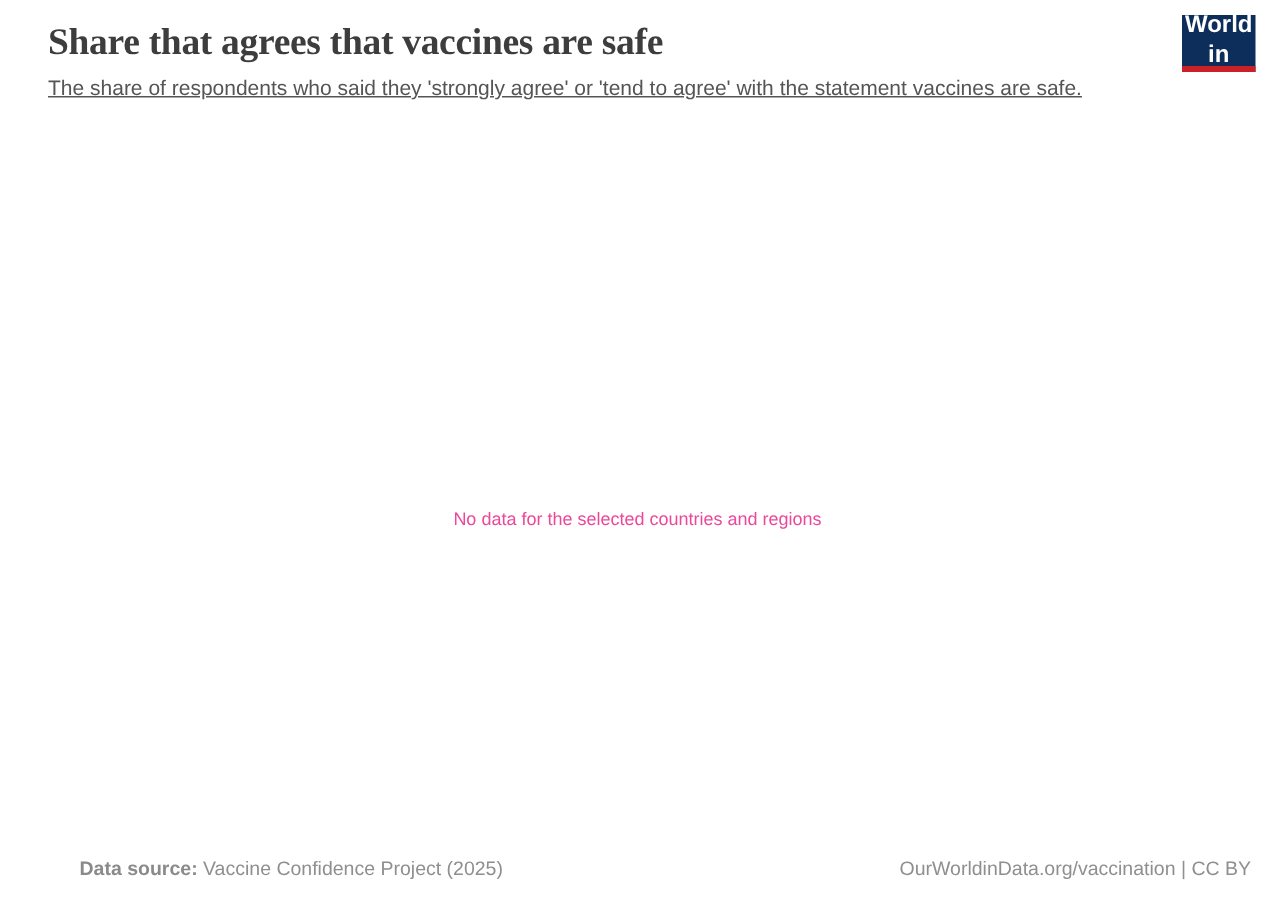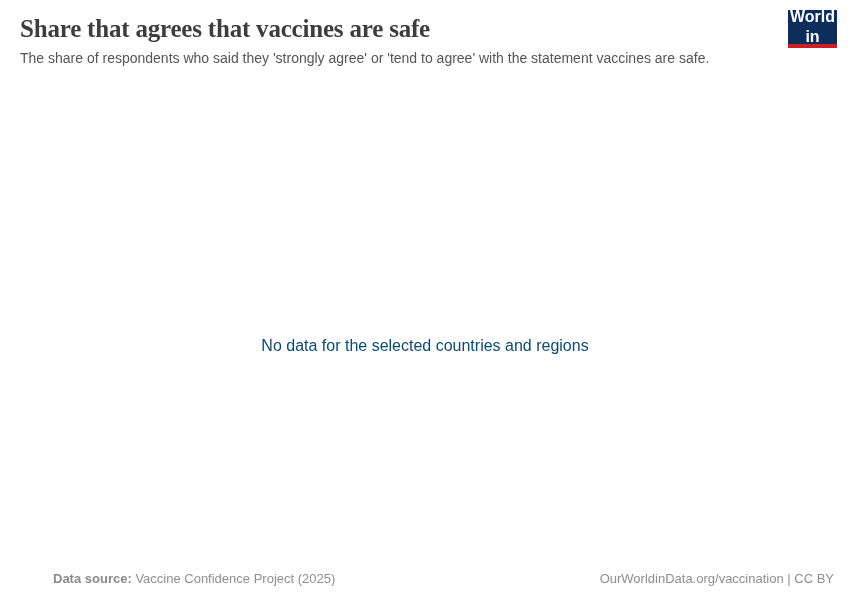--- a/index.html
+++ b/index.html
@@ -13,41 +13,42 @@
     width: 850px;
     height: 600px;
     background: #ffffff;
     overflow: hidden;
   }
 
   
   .header {
     position: absolute;
     top: 0;
-    left: 4px;
+    left: 16px;
     right: 0;
     padding: 14px 0 0 16px;
     box-sizing: border-box;
   }
   .chart-title {
     margin: 0;
     font-family: "Liberation Serif", "DejaVu Serif", serif;
     font-size: 25px;
     font-weight: 700;
     letter-spacing: -0.2px;
     color: #3d3d3d;
     line-height: 1.2;
     padding-right: 90px;
   }
   .chart-subtitle {
     margin: 6px 0 0 0;
     font-size: 14px;
     line-height: 1.28;
     color: #555555;
     max-width: 712px;
+    text-decoration: underline;
   }
 
   
   .owid-logo {
     position: absolute;
     top: 10px;
     right: 13px;
     width: 49px;
     height: 38px;
     background: #0d2e5b;
@@ -70,22 +71,22 @@
     position: absolute;
     top: 90px;
     bottom: 34px;
     left: 0;
     right: 0;
     display: flex;
     align-items: center;
     justify-content: center;
   }
   .no-data-message {
-    font-size: 16px;
-    color: #0c4a6e;
+    font-size: 12px;
+    color: #ec4899;
     margin-top: 36px;
   }
 
   
   .footer {
     position: absolute;
     left: 16px;
     right: 16px;
     bottom: 14px;
     display: flex;

